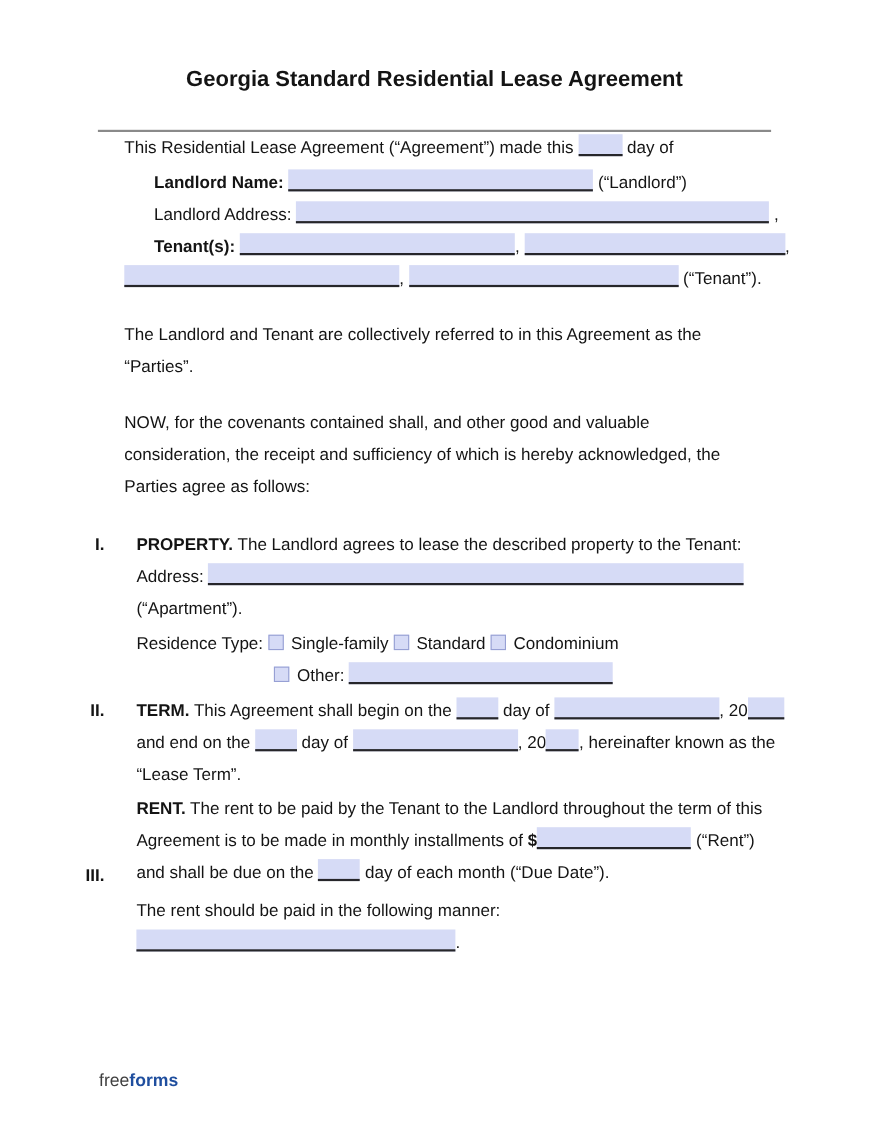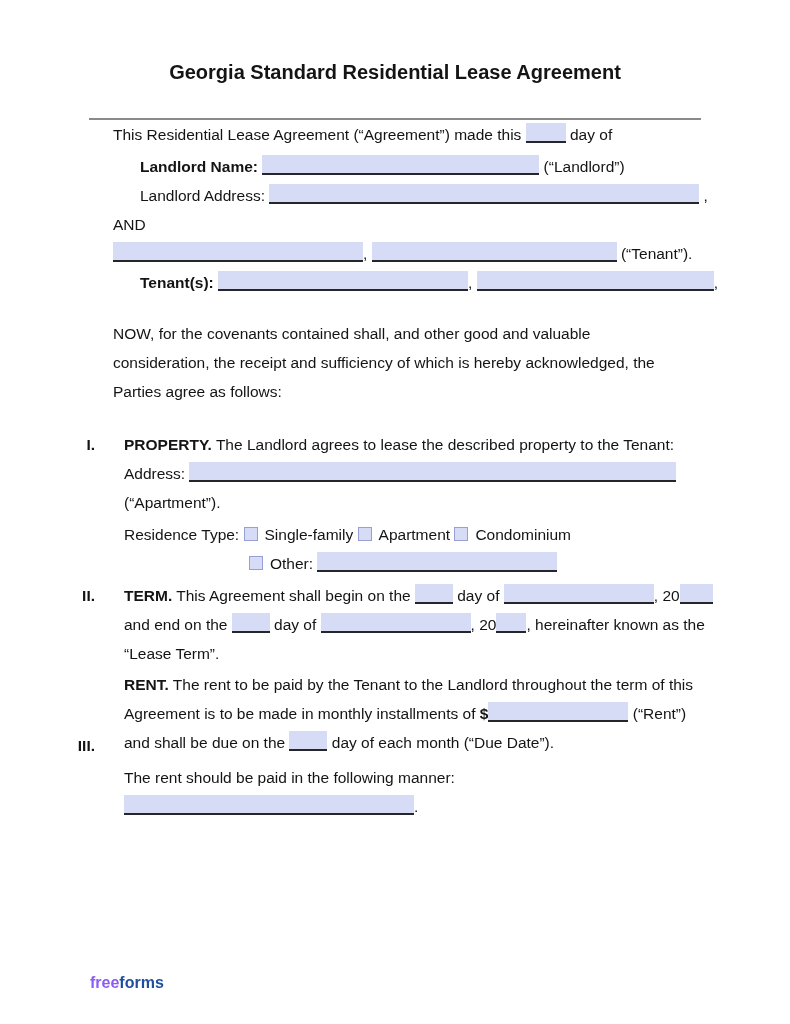--- a/index.html
+++ b/index.html
@@ -32,21 +32,21 @@
   .w140{width:140px}.w290{width:290px}
   .cb{
     display:inline-block;width:12px;height:12px;background:#d6dbf6;
     border:1.5px solid #97a0d4;vertical-align:-1px;margin-right:7px;
   }
   .section{display:flex;margin-left:72px;margin-right:70px;}
   .secnum{width:23px;text-align:right;font-weight:bold;flex:none;}
   .secbody{margin-left:29px;flex:1;}
   .other-line{padding-left:125px;}
   .footer{position:absolute;left:90px;top:973px;font-size:16px;line-height:20px;}
-  .f-free{color:#8b5cf6;font-weight:bold;}
+  .f-free{color:#404040;}
   .f-forms{color:#1f4e9e;font-weight:bold;}
 </style>
 </head>
 <body>
 
 <div class="page">
 
   <div class="title">Georgia Standard Residential Lease Agreement</div>
 
   <hr class="rule">
@@ -63,39 +63,38 @@
     <div class="line indent">
       <span class="b">Landlord Name:</span>
       <span class="fld w277"></span>
       <span>(“Landlord”)</span>
     </div>
     <div class="line indent">
       <span>Landlord Address:</span>
       <span class="fld w430"></span>
       <span>,</span>
     </div>
-    <div class="line">
-      <span>AND</span>
-    </div>
   </div>
 
   <div class="para">
+    <div class="line indent">
+      <span class="b">Tenant(s):</span>
+      <span class="fld w250"></span><span>,</span>
+      <span class="fld w237"></span><span>,</span>
+    </div>
     <div class="line">
       <span class="fld w250"></span><span>,</span>
       <span class="fld w245"></span>
       <span>(“Tenant”).</span>
     </div>
-    <div class="line indent">
-      <span class="b">Tenant(s):</span>
-      <span class="fld w250"></span><span>,</span>
-      <span class="fld w237"></span><span>,</span>
-    </div>
   </div>
 
   <div class="para mt22">
+    <div class="line">The Landlord and Tenant are collectively referred to in this Agreement as the</div>
+    <div class="line">“Parties”.</div>
   </div>
 
   <div class="para mt22">
     <div class="line">NOW, for the covenants contained shall, and other good and valuable</div>
     <div class="line">consideration, the receipt and sufficiency of which is hereby acknowledged, the</div>
     <div class="line">Parties agree as follows:</div>
   </div>
 
   <div class="section mt24">
     <div class="secnum">I.</div>
@@ -105,21 +104,21 @@
         <span>The Landlord agrees to lease the described property to the Tenant:</span>
       </div>
       <div class="line">
         <span>Address:</span>
         <span class="fld w487"></span>
       </div>
       <div class="line">(“Apartment”).</div>
       <div class="line mt3">
         <span>Residence Type:</span>
         <span class="cb"></span><span>Single-family</span>
-        <span class="cb"></span><span>Apartment</span>
+        <span class="cb"></span><span>Standard</span>
         <span class="cb"></span><span>Condominium</span>
       </div>
       <div class="line other-line">
         <span class="cb"></span><span>Other:</span>
         <span class="fld w240"></span>
       </div>
     </div>
   </div>
 
   <div class="section mt3">

